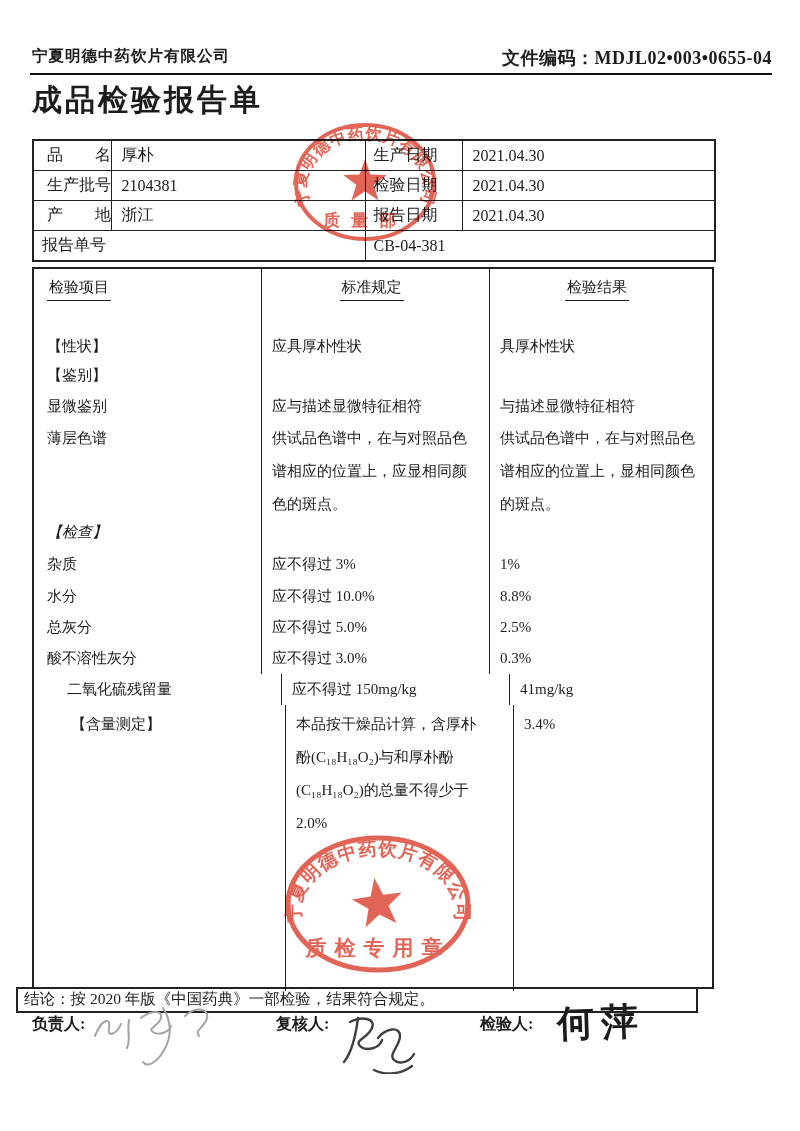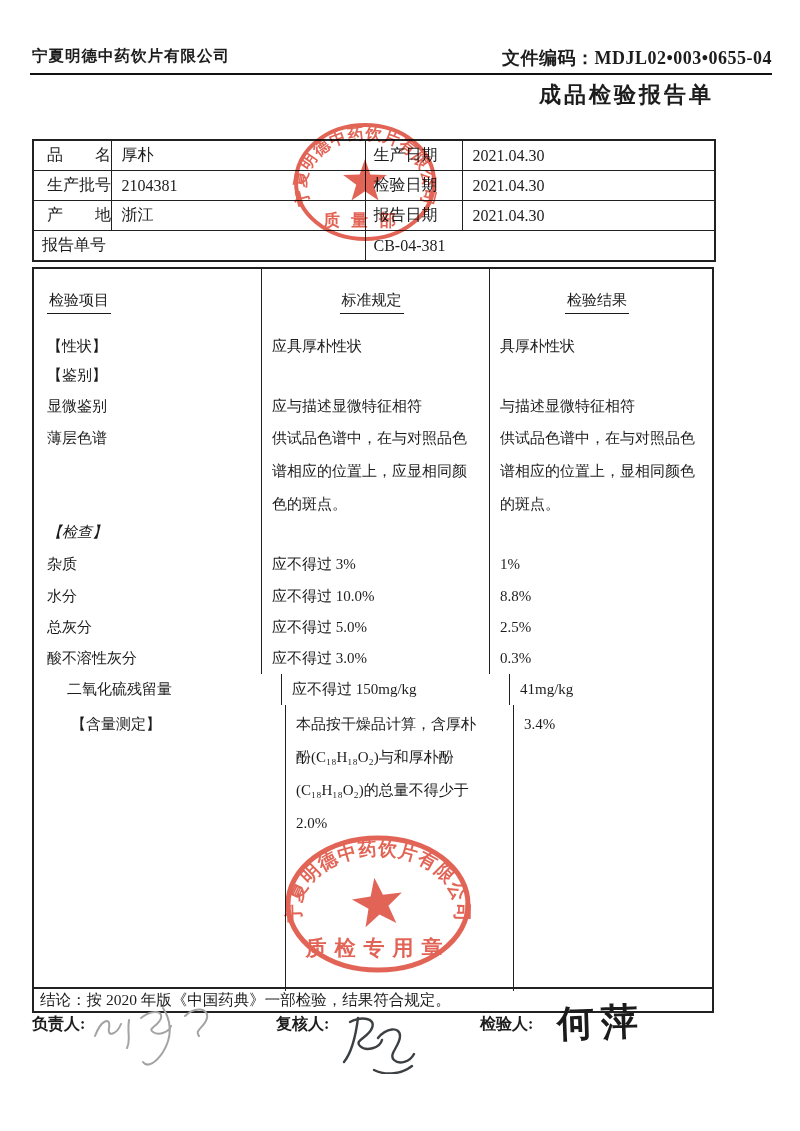--- a/index.html
+++ b/index.html
@@ -5,52 +5,52 @@
   html,body{margin:0;padding:0;background:#e9e9e9;}
   .page{position:relative;width:800px;height:1131px;margin:0 auto;background:#ffffff;
         font-family:"Liberation Serif", serif;color:#1c1c1c;overflow:hidden;}
 
   
   .hdr-left{position:absolute;left:32px;top:46px;font-size:15.5px;font-weight:600;letter-spacing:1px;}
   .hdr-right{position:absolute;right:28px;top:46px;font-size:18px;font-weight:700;letter-spacing:.5px;}
   .hdr-rule{position:absolute;left:30px;top:73px;width:742px;height:2px;background:#111;}
 
   
-  .title{position:absolute;left:32px;top:80px;width:682px;text-align:right;
-         font-family:"Liberation Sans", sans-serif;font-size:22px;font-weight:700;letter-spacing:3px;}
+  .title{position:absolute;left:32px;top:80px;width:682px;text-align:left;
+         font-family:"Liberation Sans", sans-serif;font-size:30px;font-weight:700;letter-spacing:3px;}
 
   
   table.info{position:absolute;left:32px;top:139px;border-collapse:collapse;table-layout:fixed;
              width:682px;font-size:16px;}
   table.info td{border:1px solid #212121;height:29px;padding:0 0 0 10px;white-space:nowrap;overflow:hidden;}
   table.info{border:2px solid #212121;}
   table.info td.lab{padding-left:13px;}
   table.info td.lab2{padding-left:8px;}
 
   
   .main{position:absolute;left:32px;top:267px;width:682px;height:722px;
         border:2px solid #212121;box-sizing:border-box;font-size:15px;}
   .trow{display:grid;grid-template-columns:227px 228px 1fr;}
   .trow .c{display:flex;align-items:center;box-sizing:border-box;}
   .trow .c1{padding-left:13px;}
   .trow .c2,.trow .c3{border-left:1.5px solid #212121;padding-left:10px;padding-right:8px;}
   .rh{height:45px;}
-  .rh .c{align-items:flex-end;}
+  .rh .c{align-items:flex-start;padding-top:9px;}
   .rh .c2,.rh .c3{justify-content:center;padding-left:0;}
   .hu{border-bottom:1px solid #1c1c1c;padding:0 2px 3px 2px;}
   .rsp{height:18px;}
   .r0{height:28px;} .r1{height:30px;} .r2{height:32px;} .r3{height:94px;}
   .r4{height:32px;font-style:italic;} .r5{height:32px;} .r6{height:32px;} .r7{height:31px;}
   .r8{height:31px;} .r9{height:31px;padding-left:20px;} .r10{height:286px;}
   .multi .c{align-items:flex-start;line-height:33px;}
   .r10 .c{padding-top:3px;margin-left:24px;}
 
   
-  .conclusion{position:absolute;left:32px;top:987px;width:682px;height:26px;
-              border:2px solid #212121;box-sizing:border-box;display:flex;align-items:center;
+  .conclusion{position:absolute;left:16px;top:987px;width:682px;height:26px;
+              border:2px solid #212121;box-sizing:border-box;display:flex;
               padding-left:6px;font-size:15.5px;}
 
   
   .sig-label{position:absolute;top:1014px;font-size:16px;font-weight:600;}
   .sig-resp-l{left:32px;} .sig-rev-l{left:276px;} .sig-ins-l{left:480px;}
   .sig-svg{position:absolute;pointer-events:none;}
   .sig-name{position:absolute;left:557px;top:998px;font-size:37px;font-weight:600;
             font-family:"Liberation Sans", sans-serif;color:#1b1b1b;letter-spacing:7px;
             transform:rotate(-2deg);}
 

